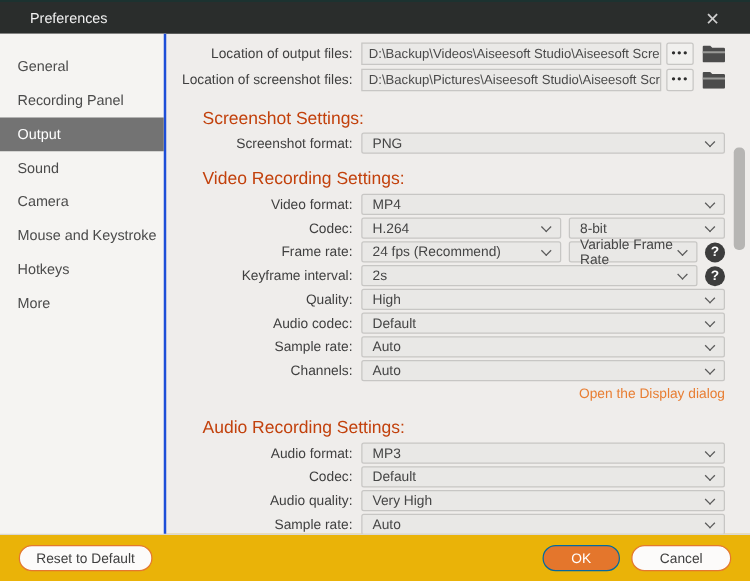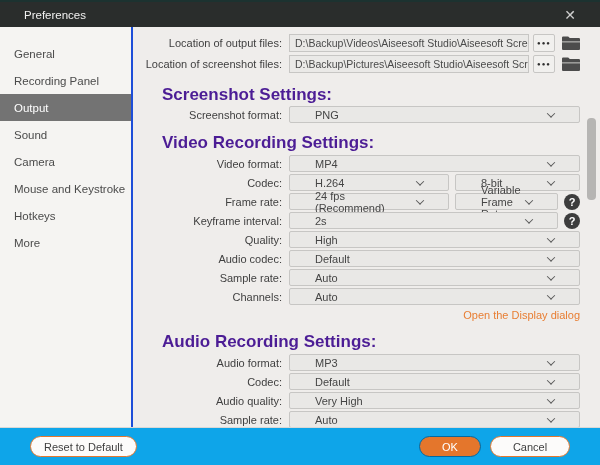--- a/index.html
+++ b/index.html
@@ -80,42 +80,42 @@
     margin-left: 4px;
     background: #f1f0ee;
     border: 1px solid #c7c6c4;
     border-radius: 2px;
     display: flex; align-items: center; justify-content: center;
     font-size: 6px; letter-spacing: 1px; color: #2e2e2e;
     cursor: default;
   }
   .folder-btn { margin-left: 7px; display: flex; align-items: center; cursor: default; }
   .heading {
-    font-size: 17px;
-    font-weight: bold;
-    color: #4c1d95;
+    font-size: 14px;
+    font-weight: normal;
+    color: #c2410c;
     padding-left: 29px;
     height: 15px;
     line-height: 15px;
   }
   .h-screenshot { margin-top: 14px; }
   .h-video { margin-top: 11px; }
   .h-audio { margin-top: 12px; }
   .first-setting { margin-top: 3px; }
   .section-first { margin-top: 4px; }
   .dropdown {
     flex: 1;
     height: 17px;
     background: #e9e8e6;
     border: 1px solid #c7c6c4;
     border-radius: 2px;
     display: flex;
     align-items: center;
     justify-content: space-between;
-    padding: 0 25px;
+    padding: 0 8px;
     font-size: 11px;
     color: #454545;
     cursor: default;
     min-width: 0;
   }
   .dropdown.fixed1 { flex: 0 0 160px; margin-right: 6px; }
   .chev {
     width: 6px; height: 6px;
     border-right: 1.4px solid #5a5a5a;
     border-bottom: 1.4px solid #5a5a5a;
@@ -144,25 +144,25 @@
     position: absolute;
     right: 4px;
     top: 91px;
     width: 9px;
     height: 82px;
     background: #b6b5b3;
     border-radius: 4px;
   }
   .footer {
     height: 38px;
-    background: #0ea5e9;
+    background: #eab308;
     border-top: 1px solid #d9d8d6;
     display: flex;
     align-items: center;
-    padding: 0 30px;
+    padding: 0 15px;
   }
   .pill {
     height: 21px;
     border-radius: 11px;
     display: flex; align-items: center; justify-content: center;
     font-size: 11px;
     cursor: default;
   }
   .btn-reset {
     border: 1px solid #e4782f;

